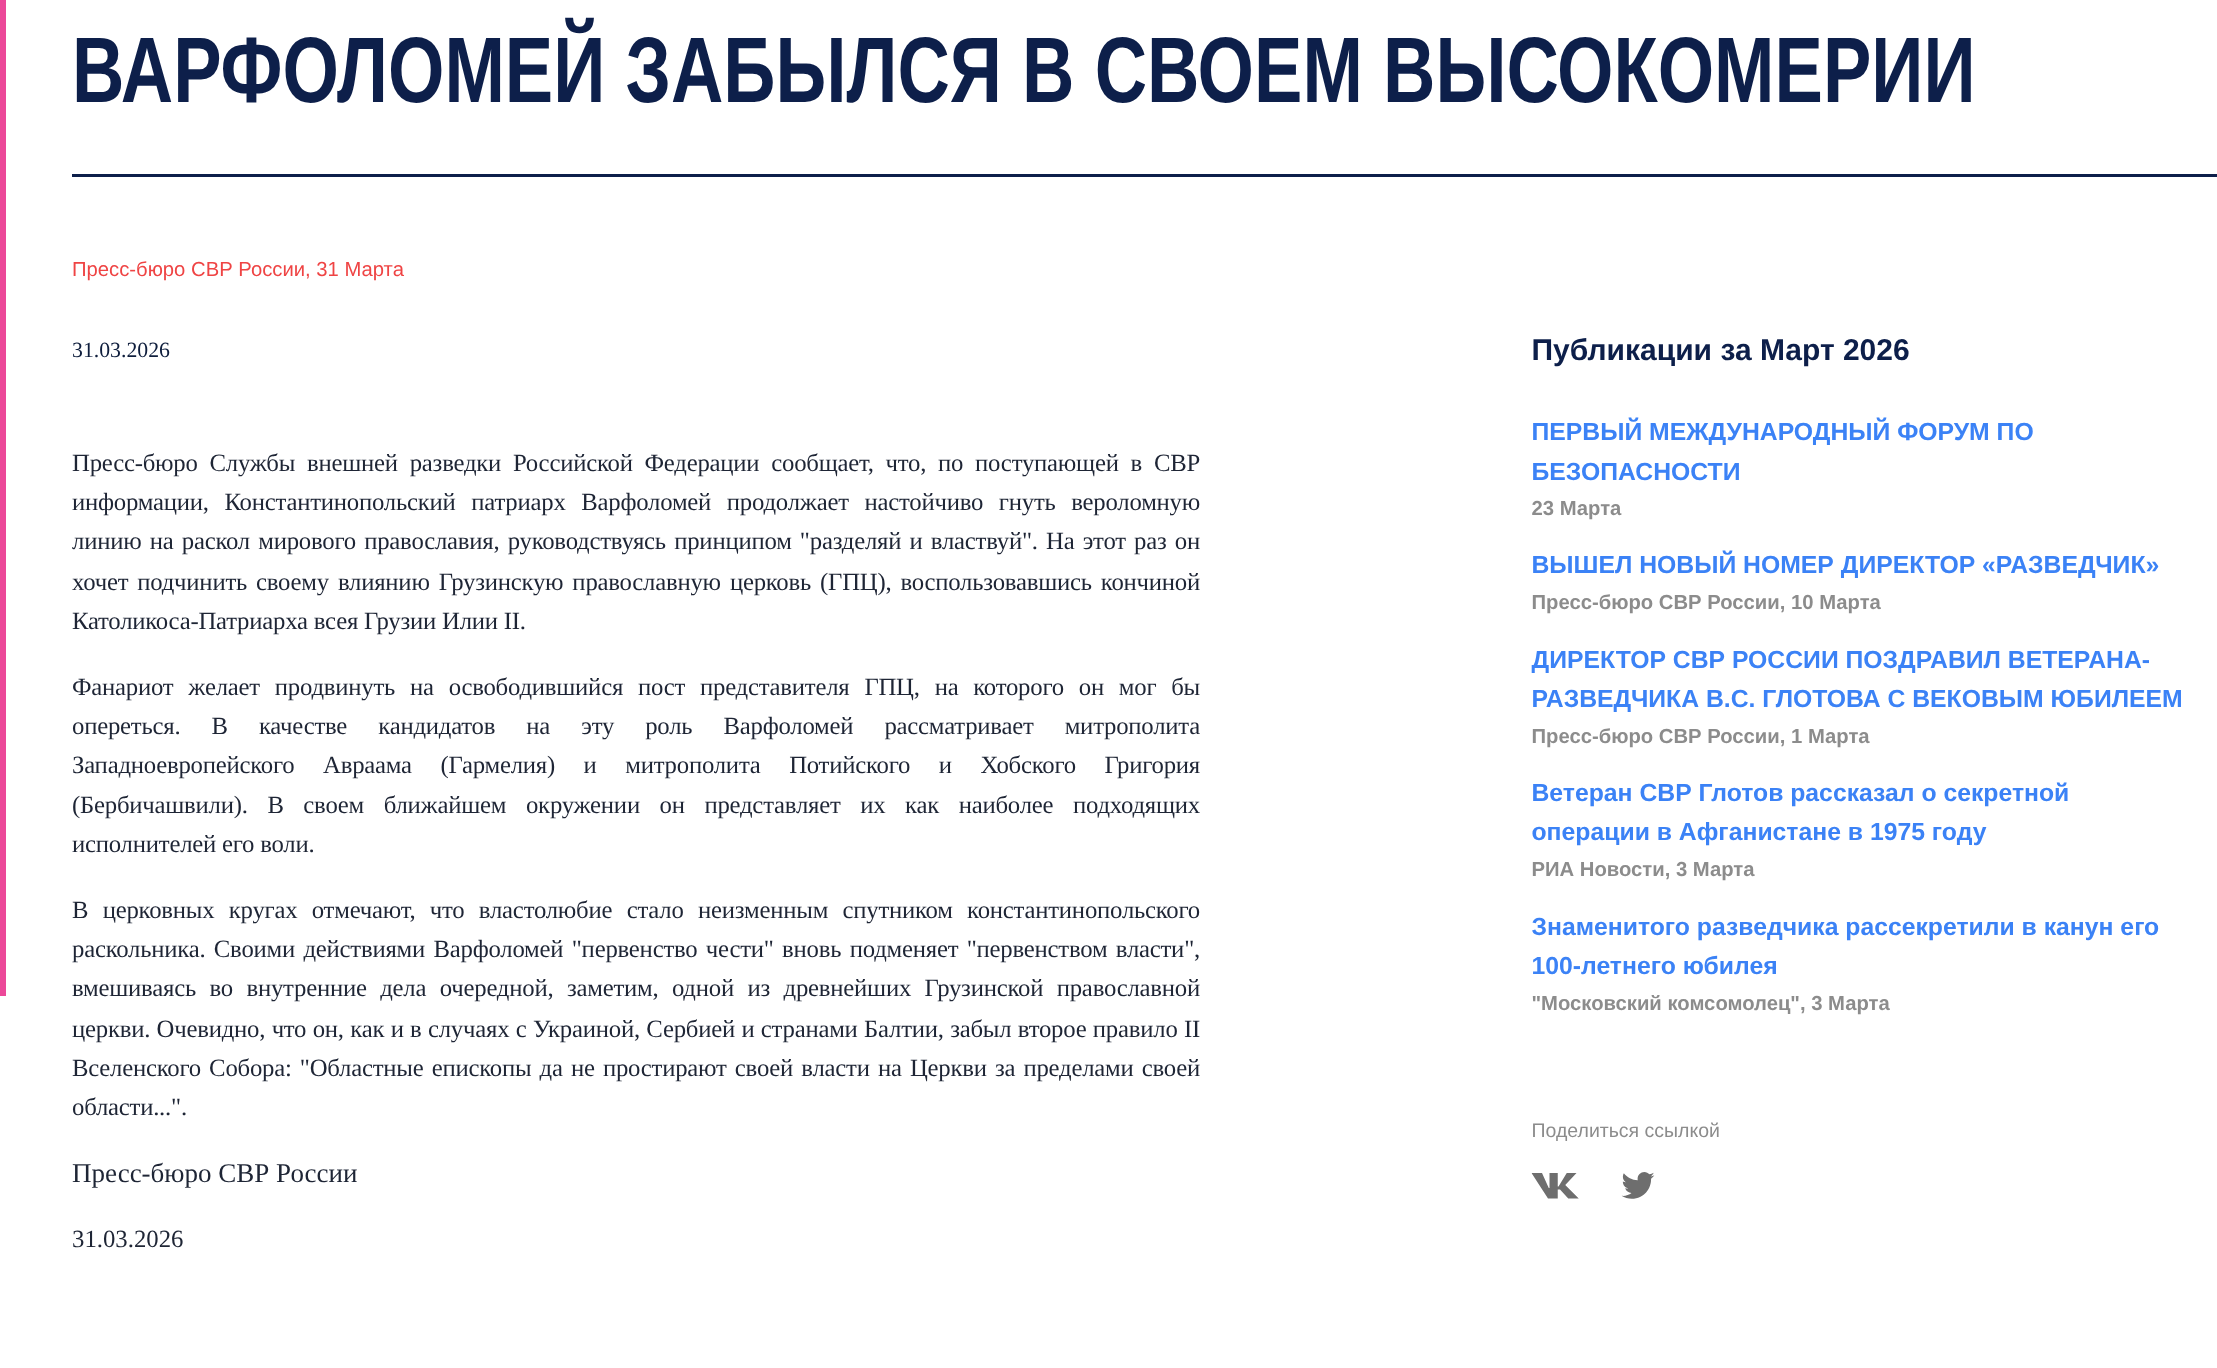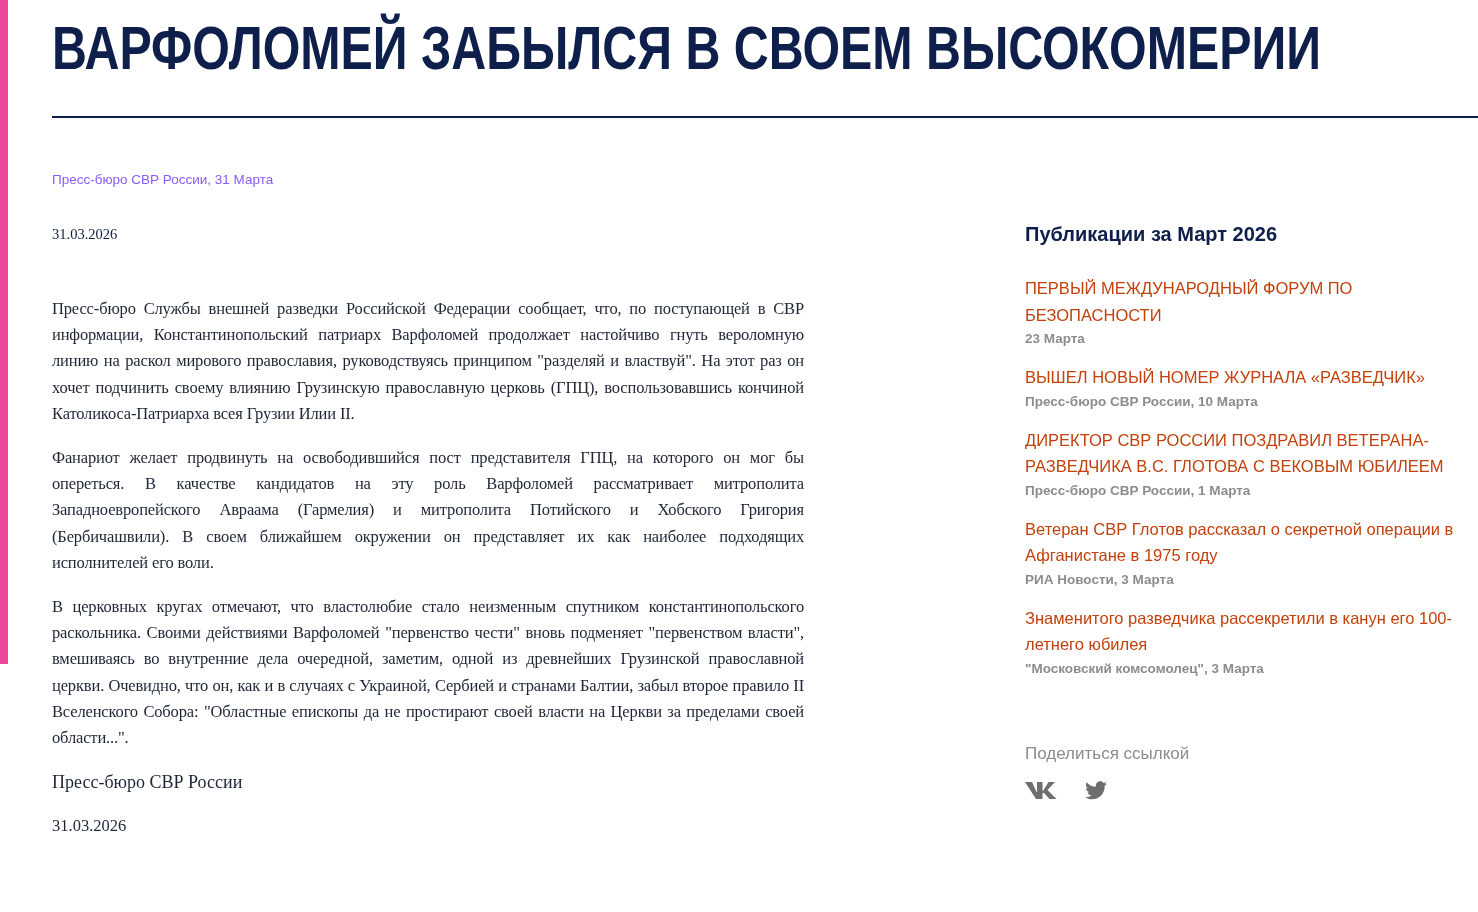--- a/index.html
+++ b/index.html
@@ -8,21 +8,21 @@
       height: 912px;
       overflow: hidden;
       background: #ffffff;
       font-family: "Liberation Sans", "DejaVu Sans", sans-serif;
       color: #0f1e3d;
     }
     .page {
       position: relative;
       width: 1478px;
       height: 664px;
-      border-left: 8px solid #ec4899;
+      border-left: 4px solid #ec4899;
     }
     .title {
       position: absolute;
       left: 44px;
       top: 14px;
       font-family: "Liberation Sans", "DejaVu Sans", sans-serif;
       font-weight: bold;
       font-size: 62px;
       line-height: 68px;
       color: #0d1f4a;
@@ -37,21 +37,21 @@
       top: 116px;
       width: 1434px;
       height: 2px;
       background: #0d1f4a;
     }
     .byline {
       position: absolute;
       left: 44px;
       top: 172px;
       font-size: 13.5px;
-      color: #8b5cf6;
+      color: #ef4444;
       text-align: right;
     }
     .article {
       position: absolute;
       left: 44px;
       top: 224px;
       width: 752px;
       font-family: Liberation Serif, serif;
     }
     .article .date-top {
@@ -96,39 +96,40 @@
       line-height: 24px;
       margin-bottom: 29px;
     }
     .pub-item {
       margin-bottom: 15px;
     }
     .pub-item .pub-title {
       display: block;
       font-size: 16.5px;
       line-height: 26.5px;
-      color: #c2410c;
+      color: #3b82f6;
       text-decoration: none;
       cursor: pointer;
+      font-weight: bold;
     }
     .pub-item .pub-meta {
       display: block;
       font-size: 13.5px;
       line-height: 20px;
       color: #8c8c8c;
       margin-top: 1px;
       font-weight: bold;
     }
     .share {
       position: absolute;
       left: 1017px;
       top: 744px;
     }
     .share .share-label {
-      font-size: 17px;
+      font-size: 13px;
       color: #8c8c8c;
       line-height: 20px;
     }
     .share .icons {
       display: flex;
       gap: 26px;
       margin-top: 16px;
       align-items: center;
     }
     .share .icon {
@@ -158,21 +159,21 @@
   </div>
 
   <aside class="sidebar">
     <div class="heading">Публикации за Март 2026</div>
 
     <div class="pub-item">
       <a class="pub-title">ПЕРВЫЙ МЕЖДУНАРОДНЫЙ ФОРУМ ПО БЕЗОПАСНОСТИ</a>
       <span class="pub-meta">23 Марта</span>
     </div>
     <div class="pub-item">
-      <a class="pub-title">ВЫШЕЛ НОВЫЙ НОМЕР ЖУРНАЛА «РАЗВЕДЧИК»</a>
+      <a class="pub-title">ВЫШЕЛ НОВЫЙ НОМЕР ДИРЕКТОР «РАЗВЕДЧИК»</a>
       <span class="pub-meta">Пресс-бюро СВР России, 10 Марта</span>
     </div>
     <div class="pub-item">
       <a class="pub-title">ДИРЕКТОР СВР РОССИИ ПОЗДРАВИЛ ВЕТЕРАНА-РАЗВЕДЧИКА В.С. ГЛОТОВА С ВЕКОВЫМ ЮБИЛЕЕМ</a>
       <span class="pub-meta">Пресс-бюро СВР России, 1 Марта</span>
     </div>
     <div class="pub-item">
       <a class="pub-title">Ветеран СВР Глотов рассказал о секретной операции в Афганистане в 1975 году</a>
       <span class="pub-meta">РИА Новости, 3 Марта</span>
     </div>

